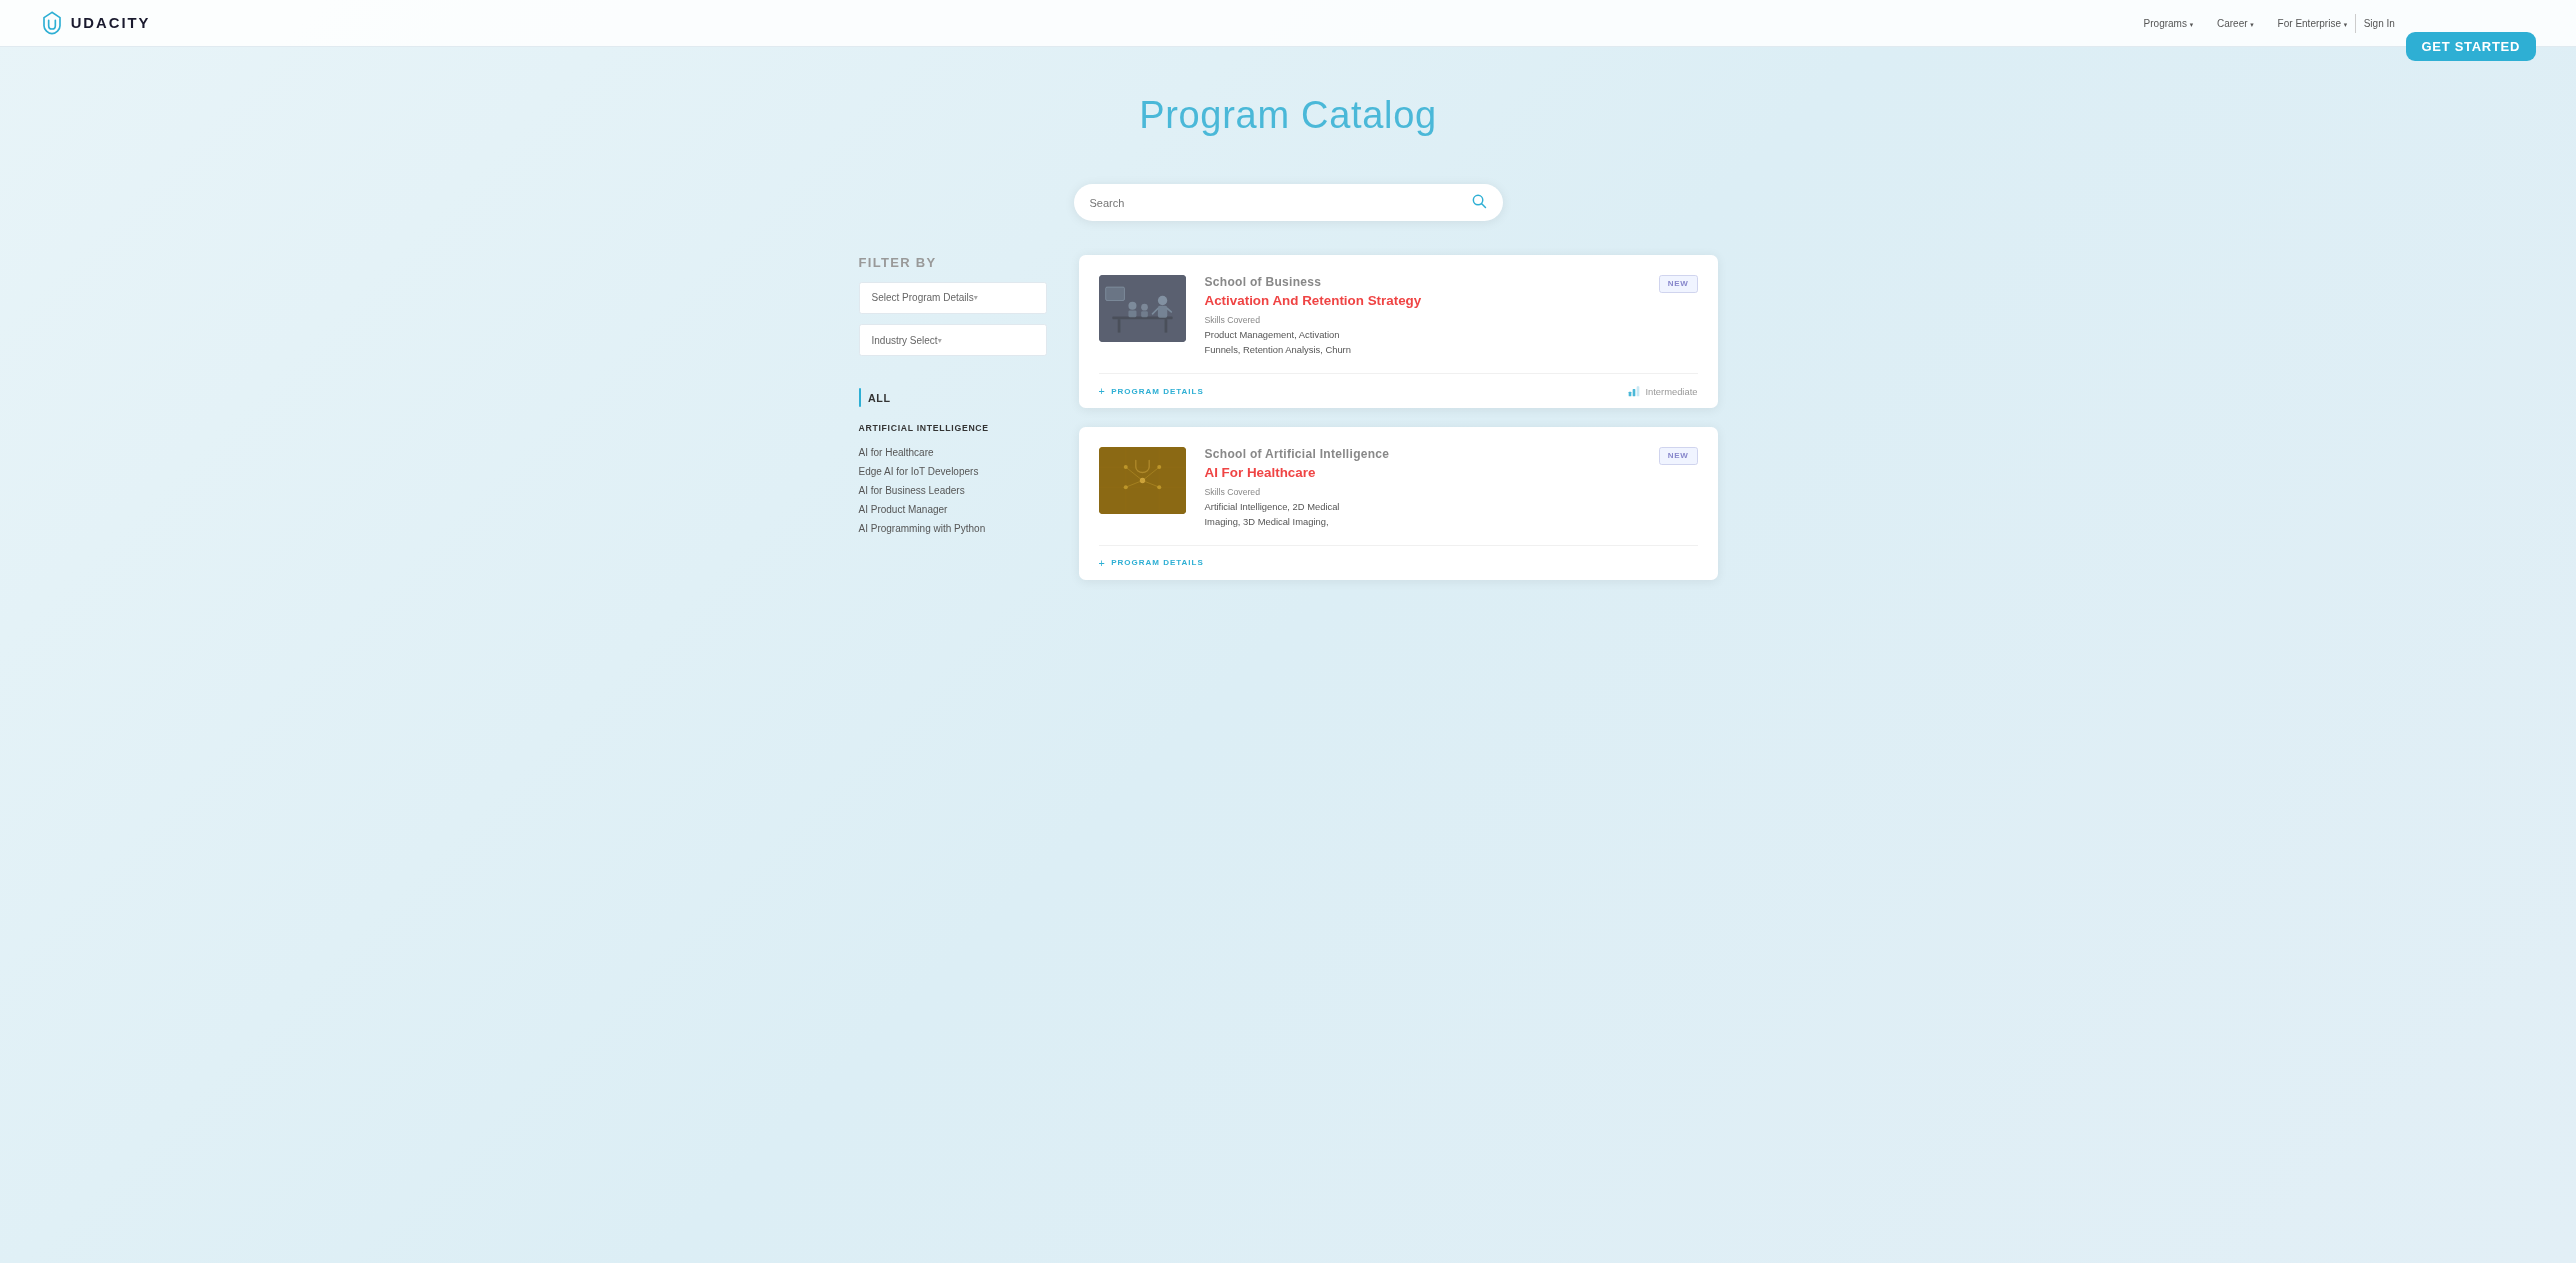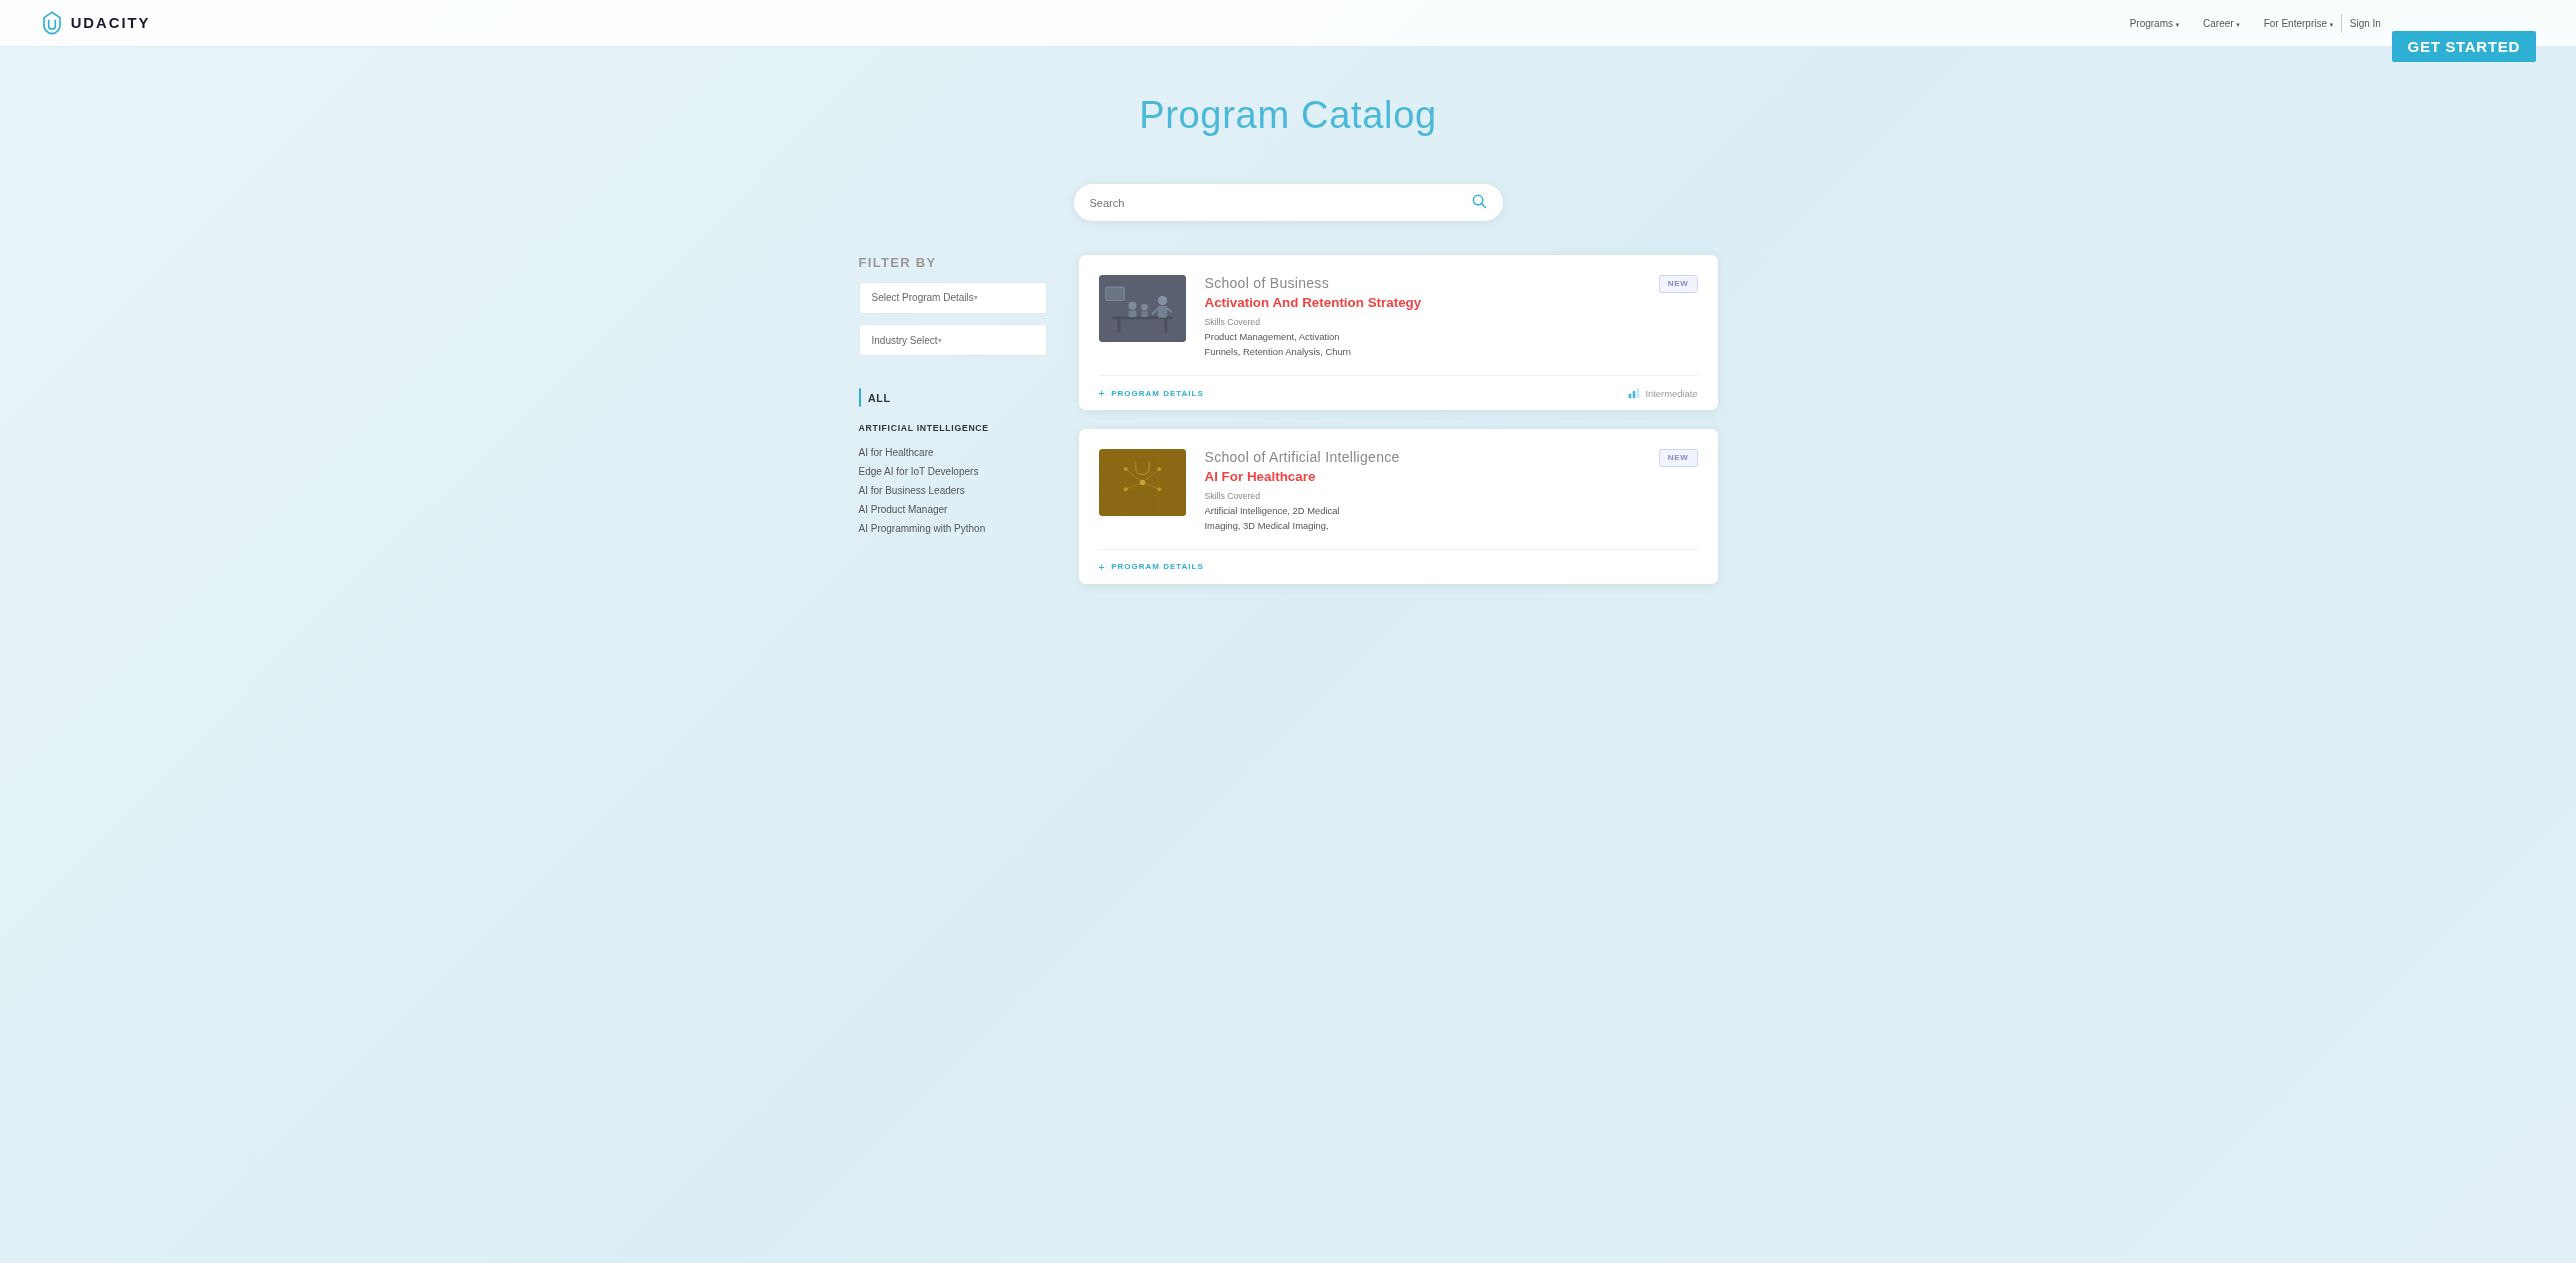--- a/index.html
+++ b/index.html
@@ -59,22 +59,22 @@
       color: #555;
       font-size: 10px;
       text-decoration: none;
       margin-right: 10.7px;
     }
     .btn-get-started {
       background: #2eafd4;
       color: #fff;
       border: none;
       padding: 7.4px 16px;
-      border-radius: 2px;
-      font-size: 15px;
+      border-radius: 9px;
+      font-size: 13px;
       font-weight: 700;
       letter-spacing: 0.7px;
       cursor: pointer;
       text-transform: uppercase;
       margin-top: 47px;
     }
 
     
     .hero {
       text-align: center;
@@ -230,24 +230,25 @@
     .card-image-ai {
       background: linear-gradient(135deg, #b8860b 0%, #8b6914 50%, #654e0a 100%);
       display: flex;
       align-items: center;
       justify-content: center;
     }
     .card-info {
       flex: 1;
     }
     .card-school {
-      font-size: 14px;
+      font-size: 12px;
       color: #888;
       margin-bottom: 4px;
       letter-spacing: 0.3px;
+      font-weight: bold;
     }
     .card-title {
       font-size: 13.4px;
       font-weight: 700;
       color: #ef4444;
       margin-bottom: 6.7px;
     }
     .card-skills-label {
       font-size: 8.7px;
       color: #888;

